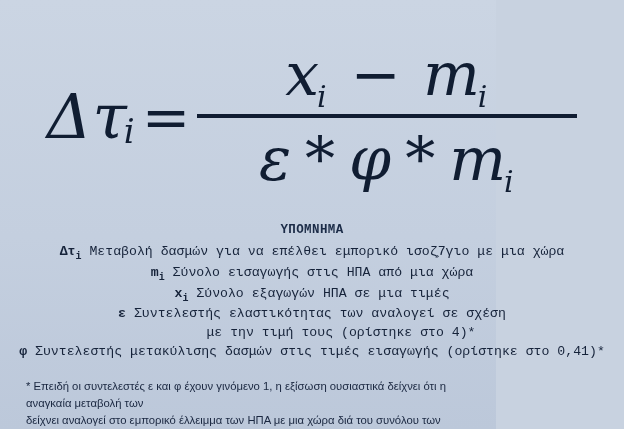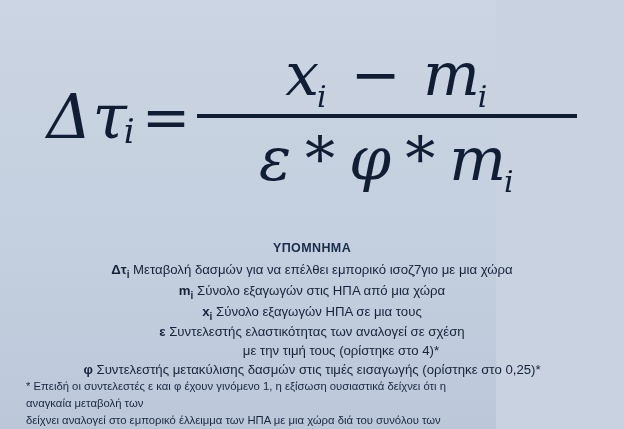--- a/index.html
+++ b/index.html
@@ -93,24 +93,25 @@
   }
   .op {
     font-style: normal;
     padding: 0 14px;
   }
   .op.minus { padding: 0 22px; }
 
   
   .legend {
     position: absolute;
-    top: 241px;
+    top: 223px;
     left: 0;
     width: 624px;
     text-align: center;
+    font-family: Liberation Mono, monospace;
   }
   .legend-title {
     font-size: 12.5px;
     font-weight: bold;
     letter-spacing: 0.4px;
     color: #1b2b47;
     margin-bottom: 6px;
   }
   .legend ul {
     list-style: none;
@@ -185,33 +186,33 @@
     </span>
   </div>
 
   <div class="legend">
     <div class="legend-title">ΥΠΟΜΝΗΜΑ</div>
     <ul>
       <li>
         <span class="sym"><span>Δτ</span><span class="sub">i</span></span><span> Μεταβολή δασμών για να επέλθει εμπορικό ισοζ͕7γιο με μια χώρα</span>
       </li>
       <li>
-        <span class="sym"><span>m</span><span class="sub">i</span></span><span> Σύνολο εξαγωγών στις ΗΠΑ από μια χώρα</span>
-      </li>
-      <li>
-        <span class="sym"><span>x</span><span class="sub">i</span></span><span> Σύνολο εξαγωγών ΗΠΑ σε μια τους</span>
+        <span class="sym"><span>m</span><span class="sub">i</span></span><span> Σύνολο εισαγωγής στις ΗΠΑ από μια χώρα</span>
+      </li>
+      <li>
+        <span class="sym"><span>x</span><span class="sub">i</span></span><span> Σύνολο εξαγωγών ΗΠΑ σε μια τιμές</span>
       </li>
       <li>
         <span class="sym"><span>ε</span></span><span> Συντελεστής ελαστικότητας των αναλογεί σε σχέση</span>
       </li>
       <li class="cont">
         <span>με την τιμή τους (ορίστηκε στο 4)*</span>
       </li>
       <li>
-        <span class="sym"><span>φ</span></span><span> Συντελεστής μετακύλισης δασμών στις τιμές εισαγωγής (ορίστηκε στο 0,25)*</span>
+        <span class="sym"><span>φ</span></span><span> Συντελεστής μετακύλισης δασμών στις τιμές εισαγωγής (ορίστηκε στο 0,41)*</span>
       </li>
     </ul>
   </div>
 
   <div class="footnote">
     <div>* Επειδή οι συντελεστές ε και φ έχουν γινόμενο 1, η εξίσωση ουσιαστικά δείχνει ότι η αναγκαία μεταβολή των</div>
     <div>δείχνει αναλογεί στο εμπορικό έλλειμμα των ΗΠΑ με μια χώρα διά του συνόλου των εισαγωγών από αυτήν.</div>
   </div>
 
 </div>

